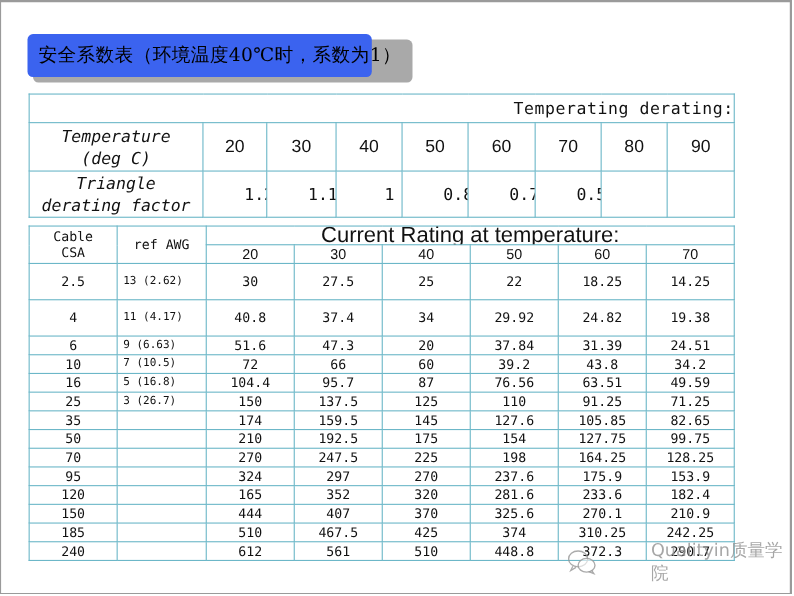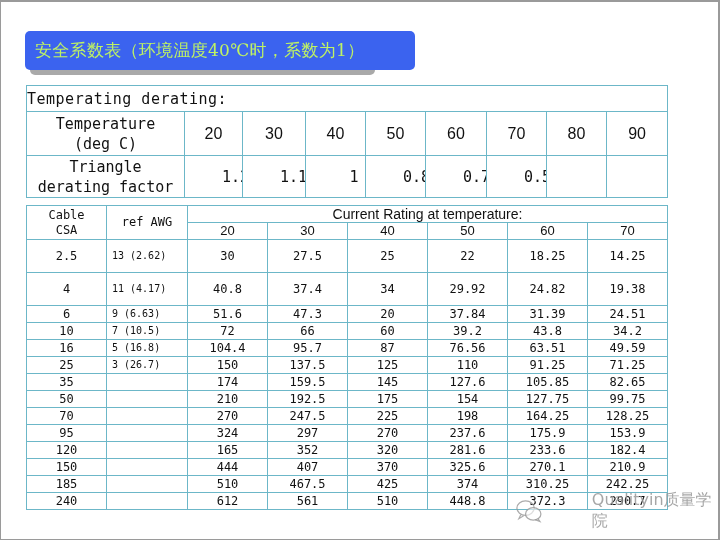--- a/index.html
+++ b/index.html
@@ -1,33 +1,33 @@
 <!DOCTYPE html>
 <html><head>
 <meta charset="utf-8">
 <style>
   html, body { margin:0; padding:0; background:#ffffff; }
   body { width:722px; height:542px; position:relative; overflow:hidden; font-family:"DejaVu Sans", sans-serif; }
   .frame { position:absolute; left:0; top:0; width:720px; height:540px; border:1px solid #9a9a9a; border-top:2px solid #9a9a9a; border-right:2px solid #9a9a9a; box-sizing:border-box; background:#fff; }
   .title-shadow { position:absolute; left:30px; top:36px; width:345px; height:39px; background:#a9a9a9; border-radius:5px; }
-  .title-box { position:absolute; left:25px; top:31px; width:390px; height:39px; background:#3b63ef; border-radius:5px; color:#bef264; font-family:"DejaVu Serif", serif; font-size:17px; line-height:39px; padding-left:10px; box-sizing:border-box; white-space:nowrap; letter-spacing:0.3px; }
+  .title-box { position:absolute; left:25px; top:31px; width:313px; height:39px; background:#3b63ef; border-radius:5px; color:#000000; font-family:"DejaVu Serif", serif; font-size:17px; line-height:39px; padding-left:10px; box-sizing:border-box; white-space:nowrap; letter-spacing:0.3px; }
 
   table { border-collapse:collapse; position:absolute; table-layout:fixed; }
   td { border:1px solid #6cb7c8; text-align:center; vertical-align:middle; padding:0; color:#111; overflow:hidden; white-space:nowrap; }
 
   #t1 { left:26px; top:85px; width:641px; font-family:"DejaVu Sans Mono", monospace; }
   #t1 td { font-size:15px; }
-  #t1 .hdr { text-align:left; height:25px; letter-spacing:0.5px; }
-  #t1 .lbl { line-height:20px; font-size:15px; }
+  #t1 .hdr { text-align:right; height:25px; letter-spacing:0.5px; }
+  #t1 .lbl { line-height:20px; font-size:15px;font-style:italic; }
   #t1 .num { font-family:"Liberation Sans", sans-serif; font-size:16px; }
   #t1 .fac { font-family:"DejaVu Sans Mono", monospace; font-size:15px;padding-left:37px; }
 
   #t2 { left:26px; top:205px; width:641px; font-family:"Liberation Sans", sans-serif; }
   #t2 td { font-size:13px; height:16px; line-height:16px; }
-  #t2 .h1 { font-size:14px; height:16px; }
+  #t2 .h1 { font-size:20px; height:16px; }
   #t2 .mono { font-family:"DejaVu Sans Mono", monospace; font-size:12px; line-height:15px; }
   #t2 .awg { text-align:left; padding-left:5px; font-family:"DejaVu Sans Mono", monospace; font-size:10px; }
   #t2 tr.tall td { height:32px; }
 
   .watermark { position:absolute; left:515px; top:496px; height:30px; display:flex; align-items:center; color:rgba(150,150,150,0.85); font-family:"DejaVu Sans", sans-serif; font-size:16px; pointer-events:none;gap:44px; }
   .watermark svg { margin-right:4px; }
 </style>
 </head>
 <body>
 

